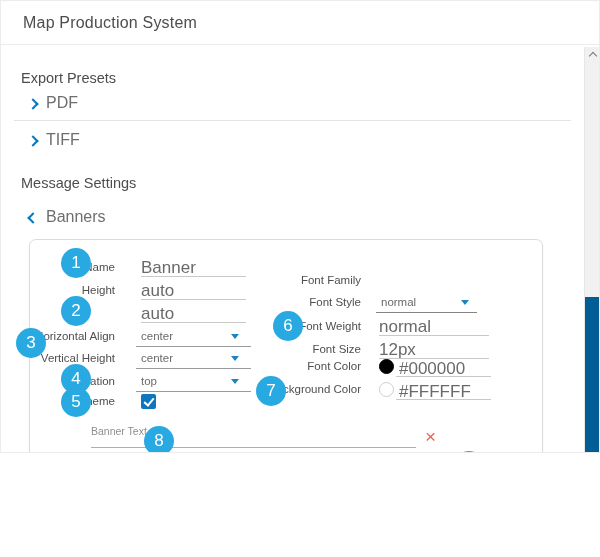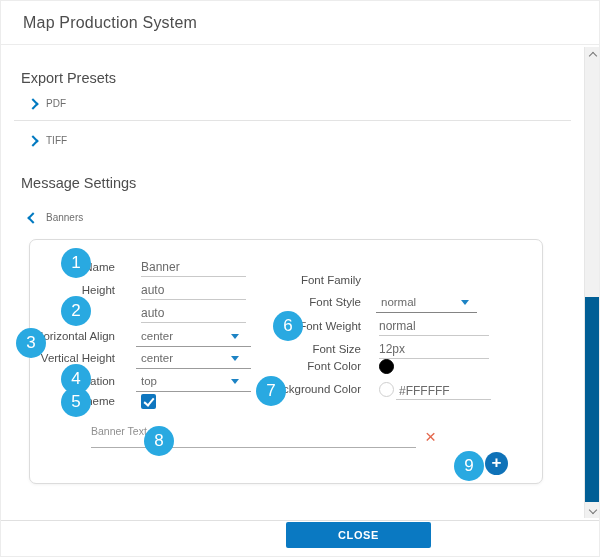--- a/index.html
+++ b/index.html
@@ -1,39 +1,39 @@
 <!DOCTYPE html>
 <html><head>
 <meta charset="utf-8">
 <style>
   html,body { margin:0; padding:0; background:#fff; }
   .page {
-    position:relative; width:600px; height:557px; background:#fff;
+    position:relative; width:600px; height:453px; background:#fff;
     font-family:"Liberation Sans", sans-serif; overflow:hidden;
     border:1px solid #ececec; box-sizing:border-box;
   }
   .title { position:absolute; left:22px; top:13px; font-size:16px; color:#4d4d4d; letter-spacing:.2px; }
   .hdiv { position:absolute; height:1px; background:#ececec; }
   .section-heading { position:absolute; font-size:14.5px; color:#4d4d4d; }
 
   
   .nav-row { position:absolute; display:flex; align-items:center; gap:9px; cursor:pointer; height:16px; }
-  .nav-label { font-size:10px; color:#6e6e6e; }
+  .nav-label { font-size:16px; color:#6e6e6e; }
   .chev-right { width:6px; height:6px; border-top:2px solid #0079c1; border-right:2px solid #0079c1; transform:rotate(45deg); margin-top:1px; }
   .chev-left  { width:6px; height:6px; border-top:2px solid #0079c1; border-left:2px solid #0079c1; transform:rotate(-45deg); margin-top:1px; }
 
   
   .panel { position:absolute; left:28px; top:238px; width:512px; height:243px; background:#fff;
            border:1px solid #dcdcdc; border-radius:7px; box-shadow:0 1px 3px rgba(0,0,0,.05); }
 
   .flabel { position:absolute; font-size:11.5px; color:#4f4f4f; text-align:right; height:15px; line-height:15px; }
   .lab-l { left:16px;  width:98px;  }
   .lab-r { left:238px; width:122px; }
 
-  .tinput { position:absolute; font-size:12px; color:#6a6a6a; height:17px; line-height:17px;
+  .tinput { position:absolute; font-size:17px; color:#6a6a6a; height:17px; line-height:17px;
             border-bottom:1px solid #c9c9c9; background:transparent; }
   .fselect { position:absolute; font-size:11.5px; color:#6a6a6a; height:19px; line-height:19px;
              padding-left:5px; border-bottom:1px solid #9b9b9b; box-sizing:content-box; cursor:pointer; }
   .fselect .caret { position:absolute; right:12px; top:7px; width:0; height:0;
              border-left:4.5px solid transparent; border-right:4.5px solid transparent; border-top:5.5px solid #1d83c4; }
   .fselect.narrow .caret { right:8px; }
 
   .checkbox { position:absolute; left:140px; top:393px; width:15px; height:15px; background:#0e76bf; border-radius:2px; cursor:pointer; }
   .checkbox::after { content:""; position:absolute; left:4.5px; top:1.5px; width:4px; height:8px;
              border-right:2px solid #fff; border-bottom:2px solid #fff; transform:rotate(40deg); }
@@ -132,20 +132,21 @@
 
   <div class="fselect narrow" style="left:375px;top:292px;width:96px;border-bottom-color:#848484;">
     <span>normal</span>
     <span class="caret"></span>
   </div>
 
   <div class="tinput" style="left:378px;top:317px;width:110px;">normal</div>
   <div class="tinput" style="left:378px;top:340px;width:110px;">12px</div>
 
   <div class="swatch swatch-black" style="left:378px;top:358px;"></div>
+  <div class="tinput" style="left:395px;top:359px;width:95px;padding-left:3px;box-sizing:border-box;">#000000</div>
 
   <div class="swatch swatch-white" style="left:378px;top:381px;"></div>
   <div class="tinput" style="left:395px;top:382px;width:95px;padding-left:3px;box-sizing:border-box;">#FFFFFF</div>
 
   <div class="float-label">Banner Text</div>
   <div class="banner-input"></div>
   <div class="remove-x">×</div>
   <div class="add-btn">+</div>
 
   <div class="callout" style="left:60px;top:247px;">1</div>

